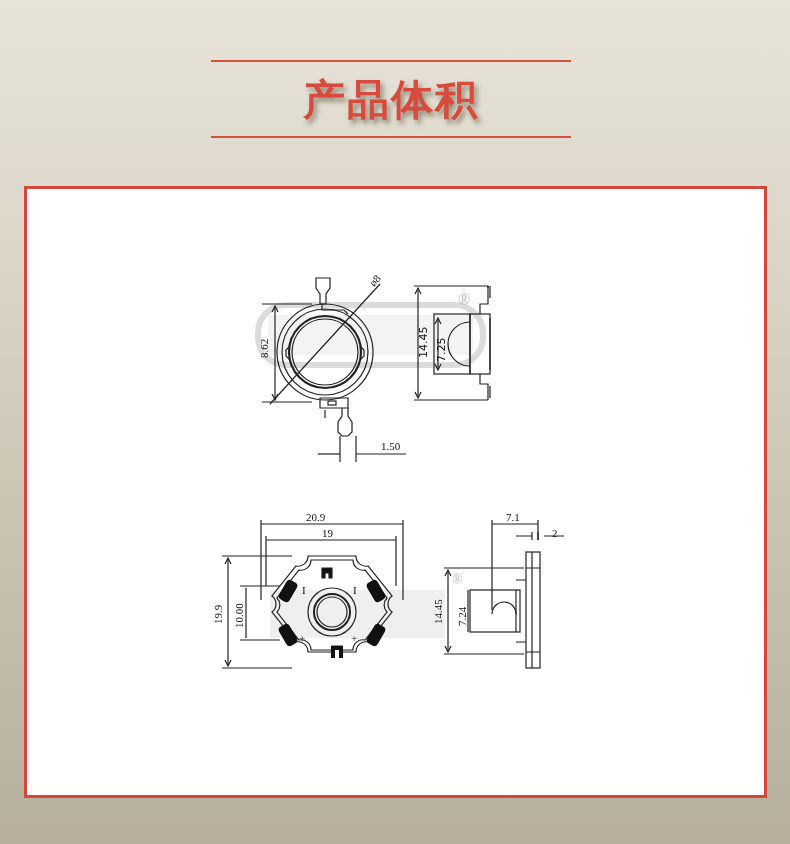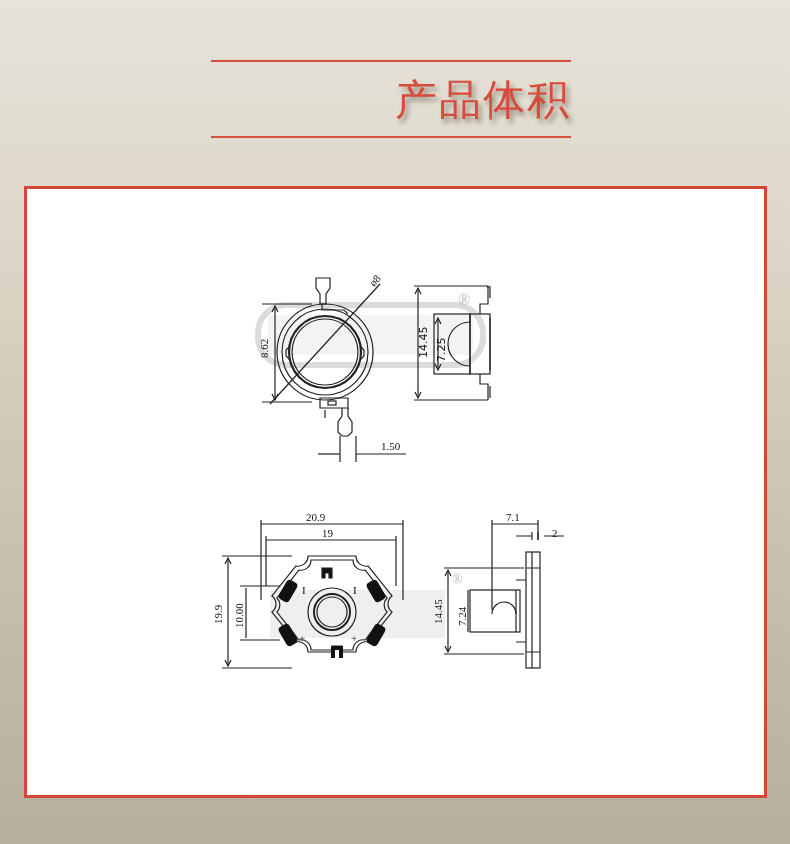--- a/index.html
+++ b/index.html
@@ -6,21 +6,21 @@
   body {
     width: 790px; height: 844px; overflow: hidden; position: relative;
     background: linear-gradient(180deg, #e7e3d9 0%, #dcd6c8 30%, #cbc4b3 60%, #b7af9c 100%);
     font-family: "DejaVu Sans", sans-serif;
   }
   .rule { position: absolute; left: 211px; width: 360px; height: 2px; background: #d4503f; }
   .rule.top { top: 60px; }
   .rule.bottom { top: 136px; }
   .title {
     position: absolute; left: 211px; width: 360px; top: 70px; height: 60px;
-    text-align: right; font-size: 42px; font-weight: normal; line-height: 60px;
+    text-align: center; font-size: 42px; font-weight: bold; line-height: 60px;
     color: #d84a3c; letter-spacing: 2px;
     text-shadow: 3px 4px 5px rgba(80,70,50,0.55);
   }
   .card {
     position: absolute; left: 24px; top: 186px; width: 737px; height: 606px;
     background: #ffffff; border: 3px solid #d4473a;
   }
   svg.drawing { position: absolute; left: 0; top: 0; }
   .dim { font-family: "Liberation Serif", serif; font-size: 11px; fill: #111; }
   .dims { font-family: "DejaVu Sans", sans-serif; font-size: 11px; fill: #111; }

